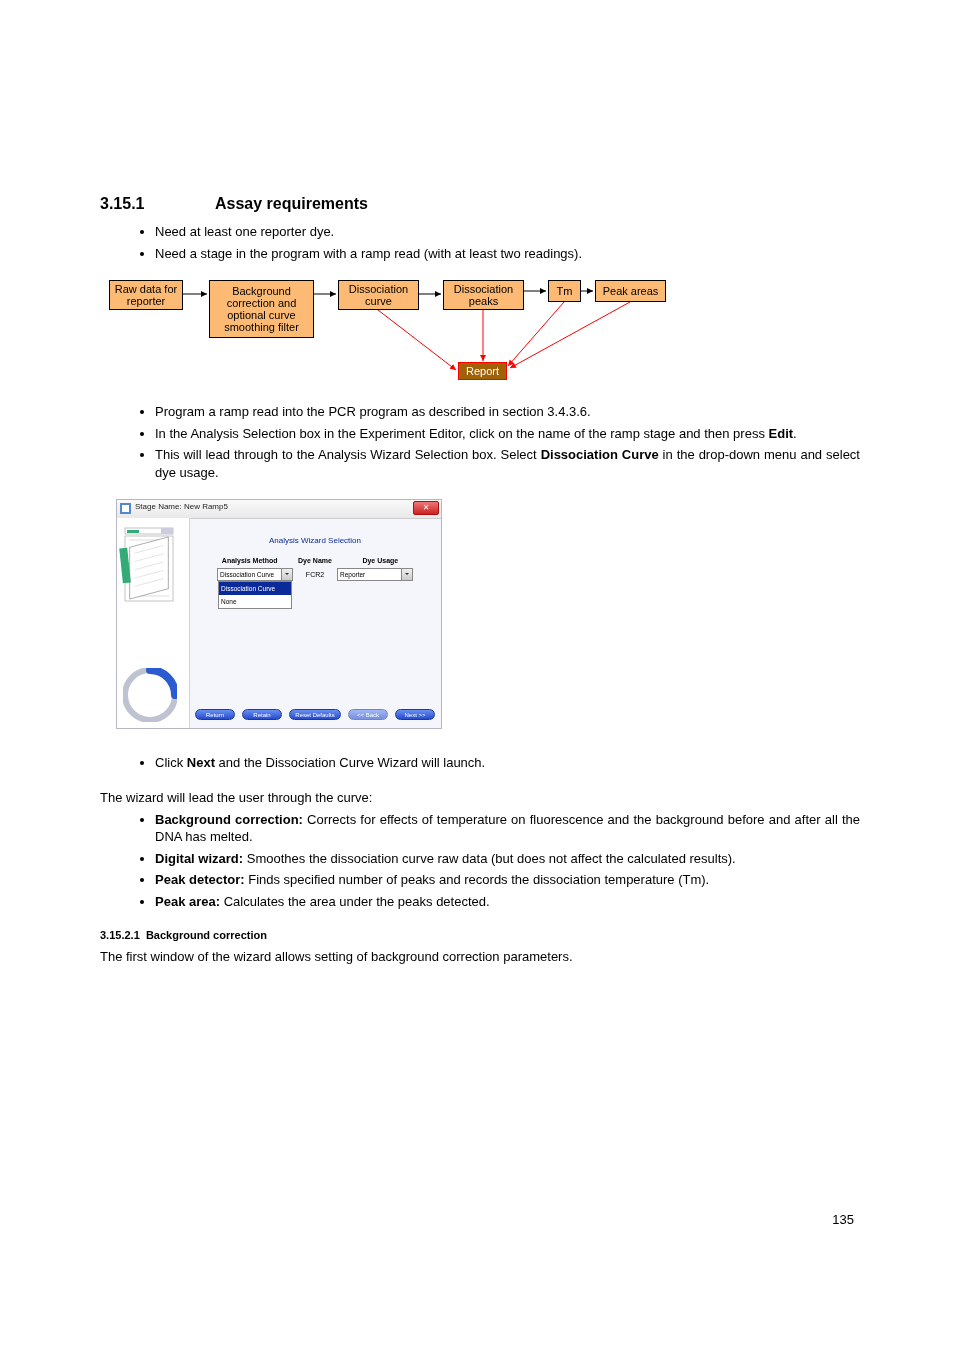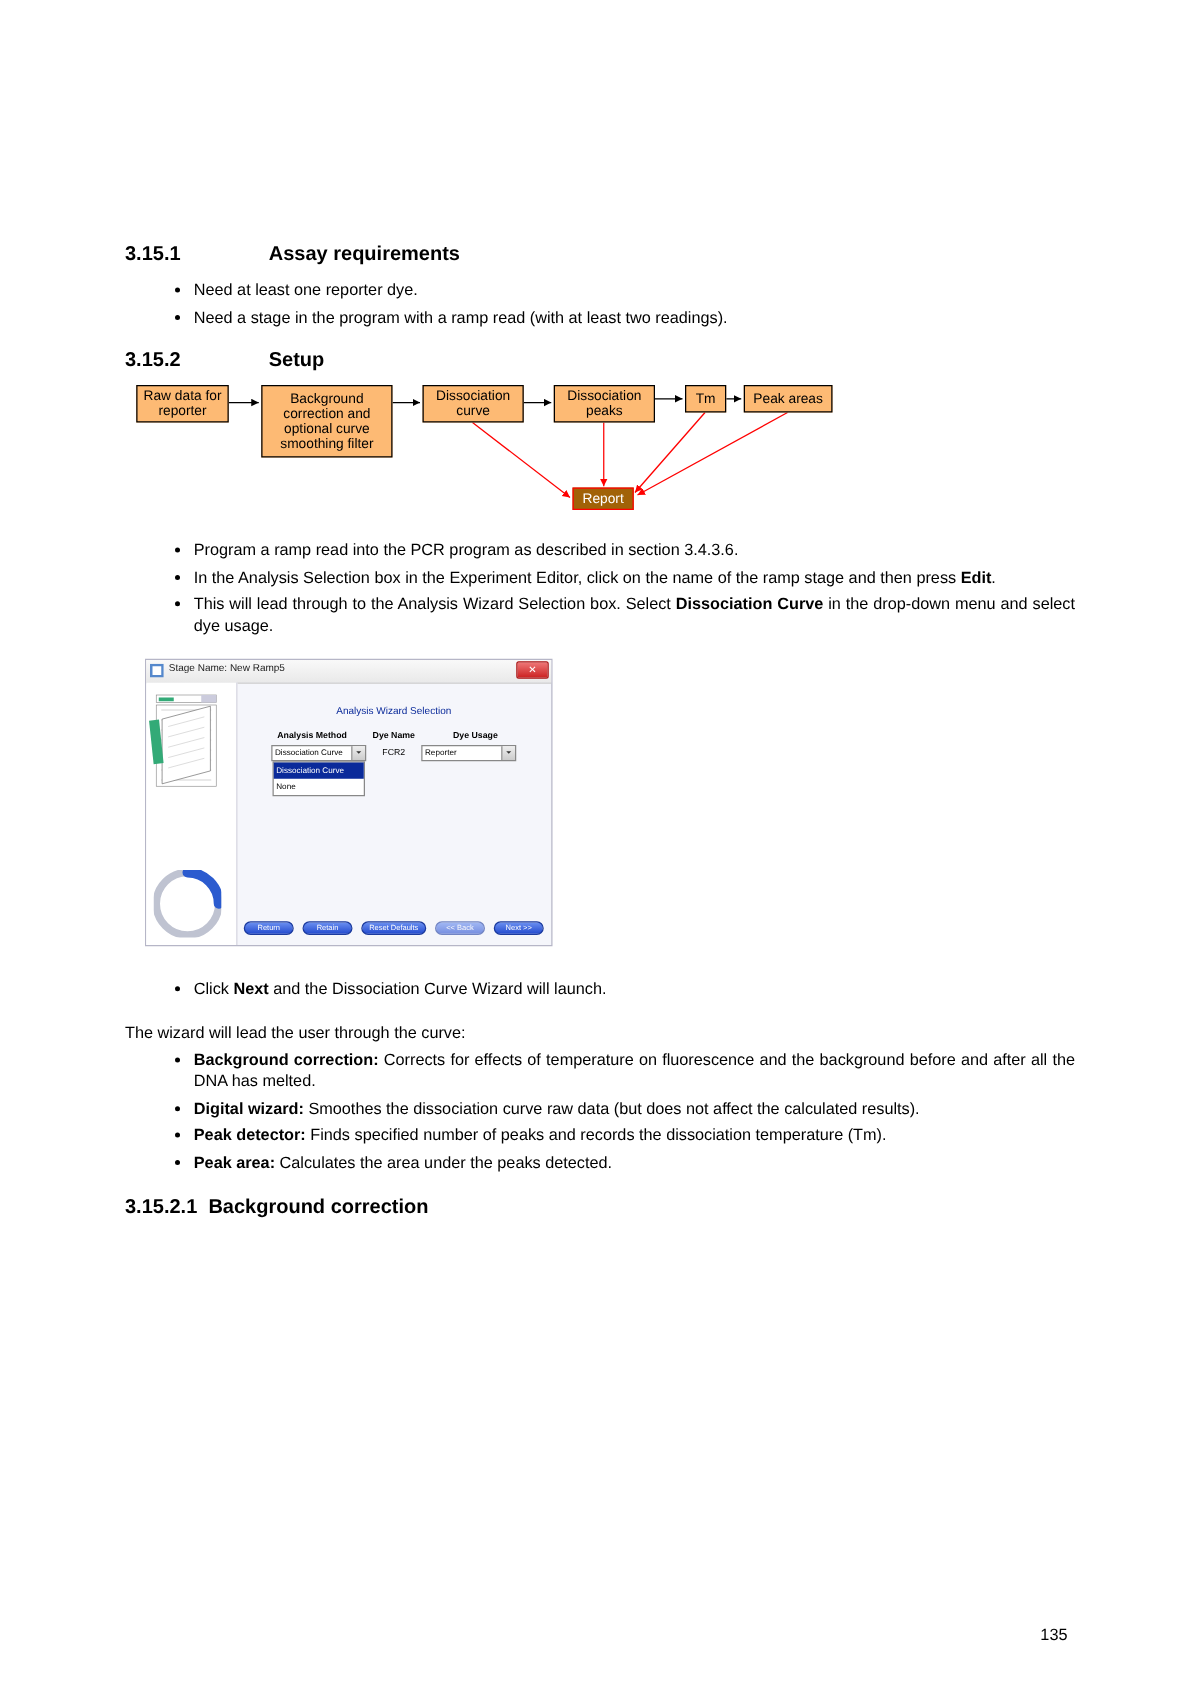--- a/index.html
+++ b/index.html
@@ -36,38 +36,35 @@
   .wizard .sel .ar{position:absolute;right:0;top:0;width:10px;height:11px;background:linear-gradient(#eee,#ccc);border-left:1px solid #888;}
   .wizard .sel .ar:after{content:"";position:absolute;left:3px;top:4px;border:2px solid transparent;border-top-color:#333;}
   .wizard .dd{position:absolute;background:#fff;border:1px solid #888;font-size:6.5px;width:72px;left:0;top:12px;}
   .wizard .dd div{padding:1px 2px;}
   .wizard .dd .hl{background:#0a2a9a;color:#fff;}
   .wizard .btns{position:absolute;bottom:8px;left:0;right:0;display:flex;justify-content:center;gap:7px;}
   .wizard .pill{width:40px;height:11px;border-radius:6px;font-size:6px;color:#fff;text-align:center;line-height:11px;background:linear-gradient(#6a8ff0,#244bcf);border:1px solid #1b3a9e;box-sizing:border-box;}
   .wizard .pill.dis{opacity:.6;}
   .wizard .swirl{position:absolute;left:6px;bottom:6px;width:54px;height:54px;}
   .para{margin:14px 0 6px 0;}
-  h4.sub{font-size:16px;font-weight:bold;margin:18px 0 8px 0;}
-  .pgnum{position:absolute;right:100px;top:1300px;font-size:13px;}
+  h4.sub{font-size:11px;font-weight:bold;margin:18px 0 8px 0;}
+  .pgnum{position:absolute;right:100px;top:1212px;font-size:13px;}
 </style>
 </head>
 <body>
 
 <div class="page">
   <h3 class="sec">
     <span class="num">3.15.1</span><span>Assay requirements</span>
   </h3>
   <ul class="b">
     <li>Need at least one reporter dye.</li>
     <li>Need a stage in the program with a ramp read (with at least two readings).</li>
   </ul>
 
-  <h3 class="sec">
-    <span class="num">3.15.2</span><span>Setup</span>
-  </h3>
 
   <div class="flow">
     <svg class="arrows">
       <defs>
         <marker id="arr" markerWidth="8" markerHeight="8" refX="6" refY="3" orient="auto">
           <path d="M0,0 L6,3 L0,6 Z" fill="#000"></path>
         </marker>
         <marker id="arrR" markerWidth="8" markerHeight="8" refX="6" refY="3" orient="auto">
           <path d="M0,0 L6,3 L0,6 Z" fill="red"></path>
         </marker>
@@ -189,15 +186,16 @@
   <ul class="b">
     <li><b>Background correction:</b> Corrects for effects of temperature on fluorescence and the background before and after all the DNA has melted.</li>
     <li><b>Digital wizard:</b> Smoothes the dissociation curve raw data (but does not affect the calculated results).</li>
     <li><b>Peak detector:</b> Finds specified number of peaks and records the dissociation temperature (Tm).</li>
     <li><b>Peak area:</b> Calculates the area under the peaks detected.</li>
   </ul>
 
   <h4 class="sub">
     <span>3.15.2.1</span>&nbsp;&nbsp;<span>Background correction</span>
   </h4>
+  <div class="para" style="margin-top:6px;">The first window of the wizard allows setting of background correction parameters.</div>
 </div>
 
 <div class="pgnum">135</div>
 
 </body></html>

